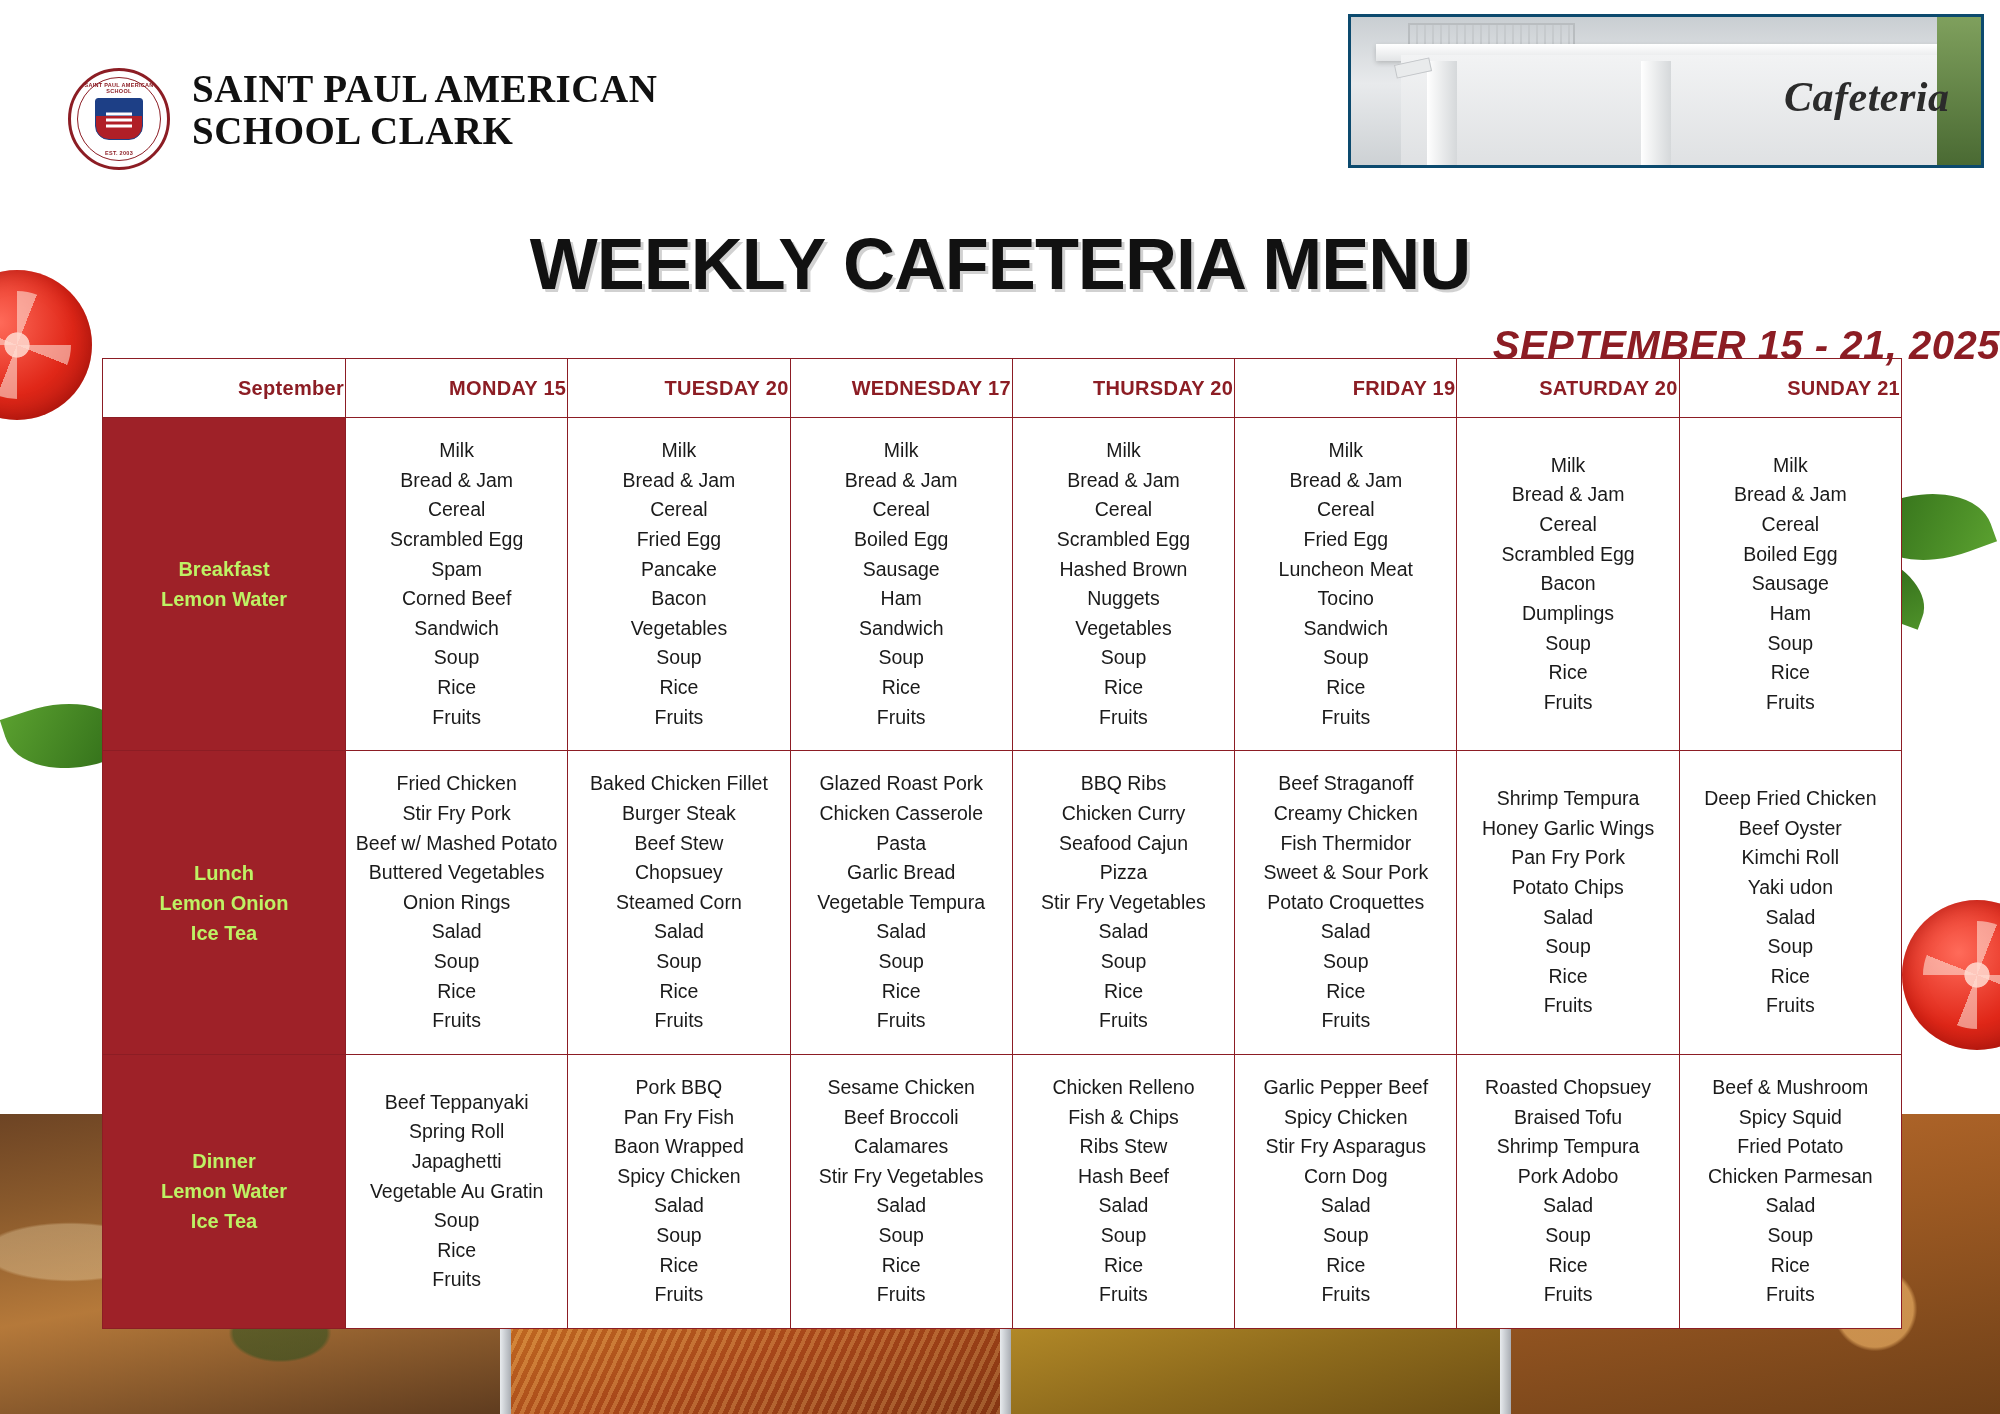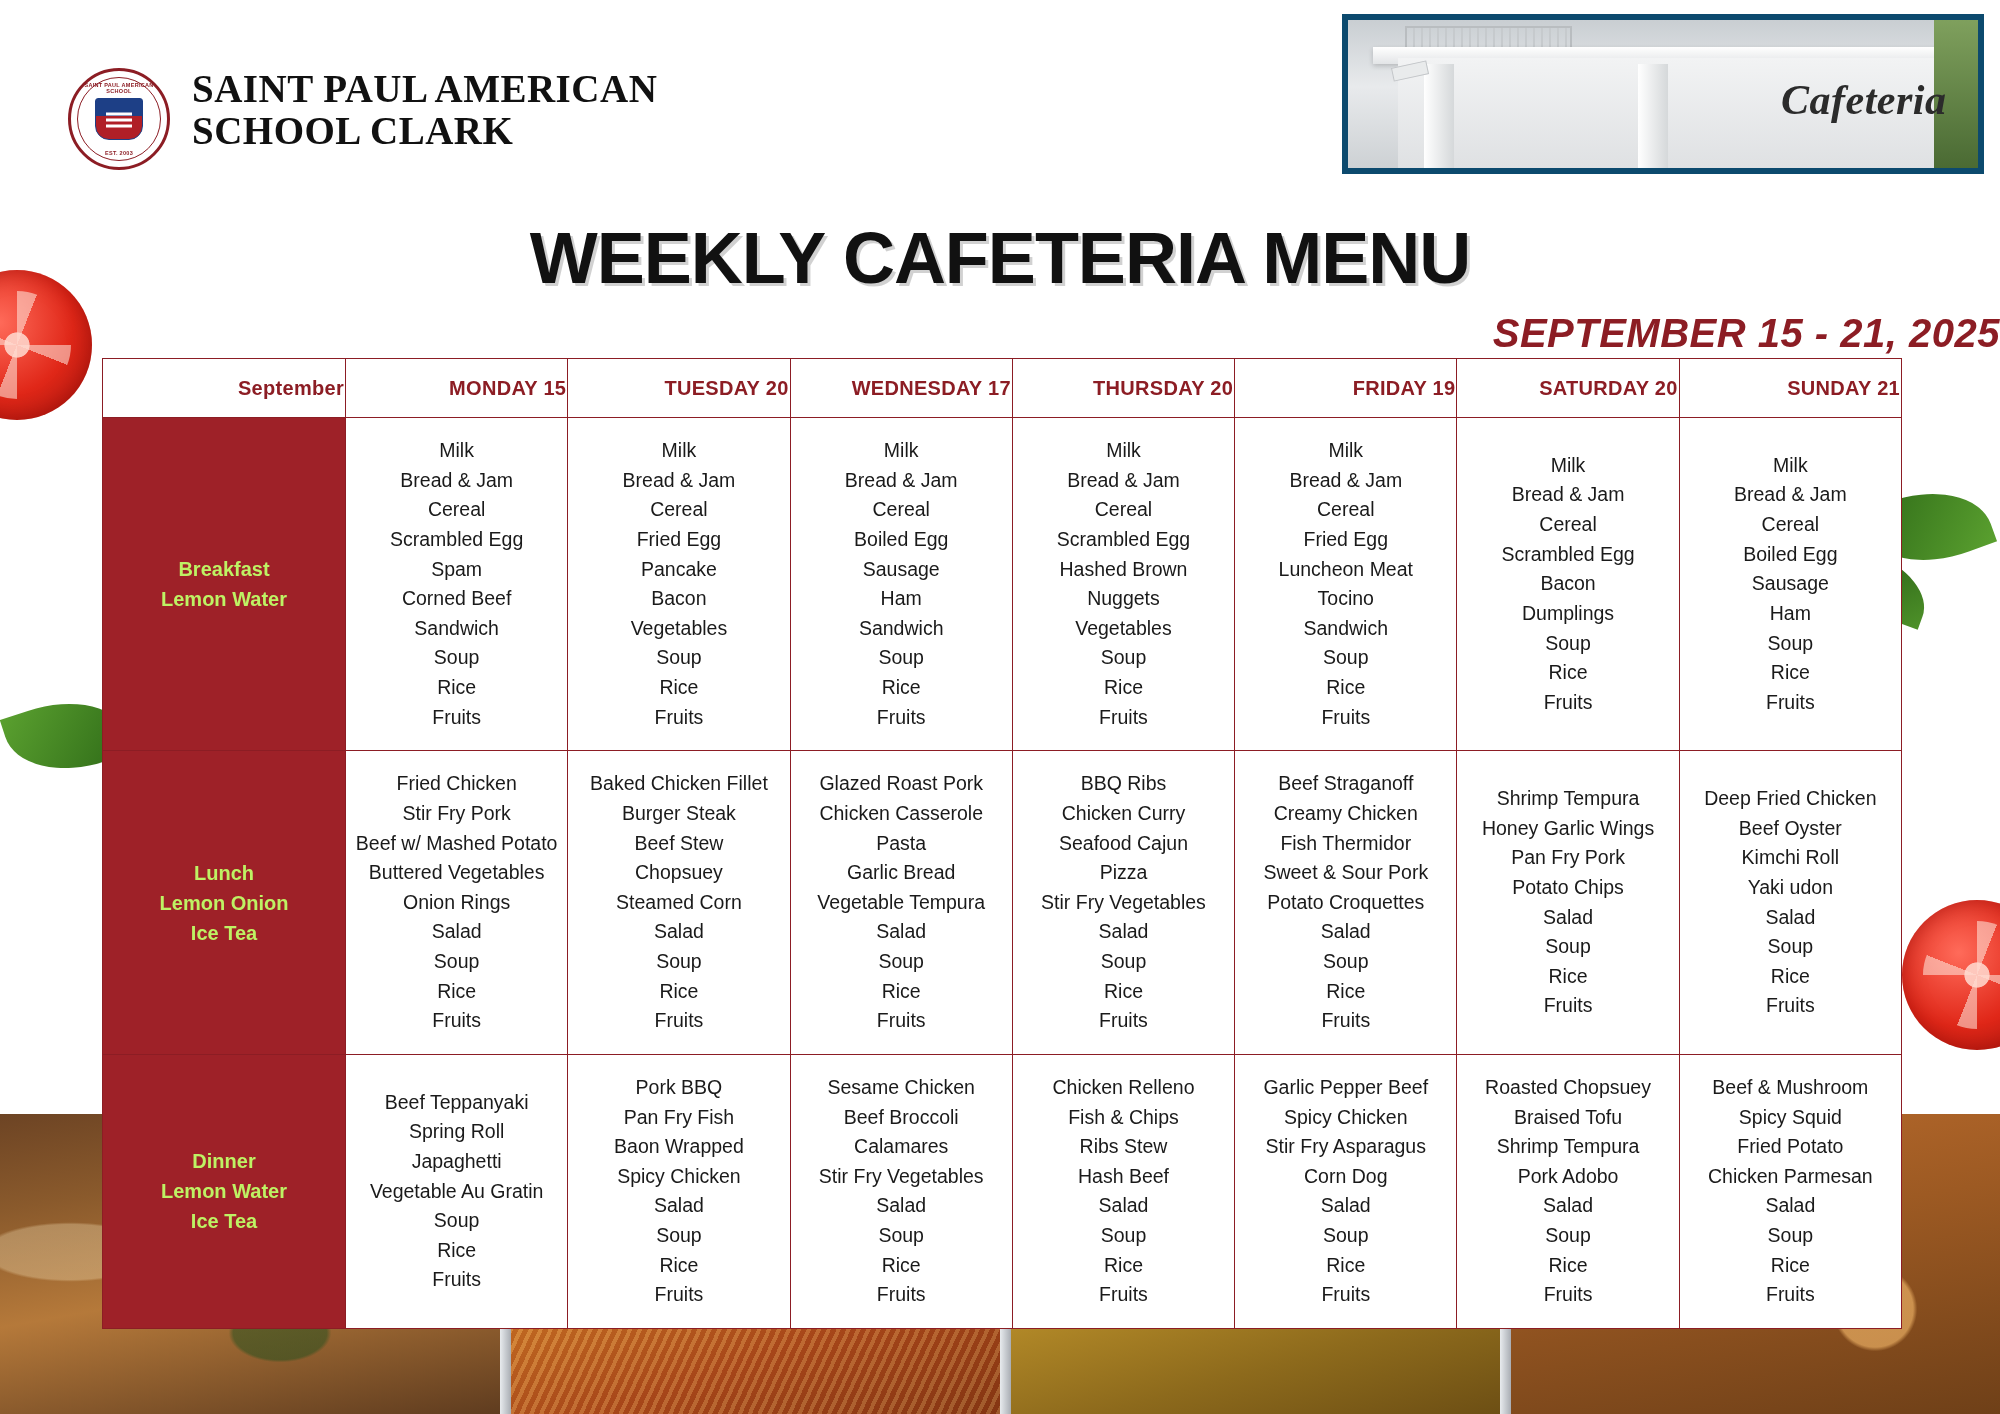--- a/index.html
+++ b/index.html
@@ -165,21 +165,21 @@
     line-height: 1.08;
     letter-spacing: .5px;
     color: #111;
     white-space: pre-line;
   }
 
   .photo-frame {
     position: absolute;
     right: 16px; top: 14px;
     width: 630px; height: 148px;
-    border: 6px solid #0c4a6e;
+    border: 3px solid #0c4a6e;
     background: #f0abfc;
     overflow: hidden;
   }
   .photo-sky {
     position:absolute; inset:0;
     background: linear-gradient(180deg,#c9ced2 0%, #e8eaec 45%, #cdd1d4 100%);
   }
   .photo-building {
     position:absolute;
     left: 0; top: 0; width: 100%; height: 100%;
@@ -240,21 +240,21 @@
     text-align: center;
     z-index: 5;
   }
   .main-title {
     font-family: "Liberation Sans", sans-serif;
     font-weight: bold;
     font-size: 72px;
     letter-spacing: -1px;
     color: #111;
     text-shadow: 3px 3px 0 rgba(0,0,0,.18);
-    margin: 12px;
+    margin: 18px;
   }
   .sub-title {
     font-family: "Liberation Sans", sans-serif;
     font-weight: bold;
     font-style: italic;
     font-size: 40px;
     color: #8c1d24;
     margin: 6px 0 0 0;
     letter-spacing: .5px;
     text-align: right;

